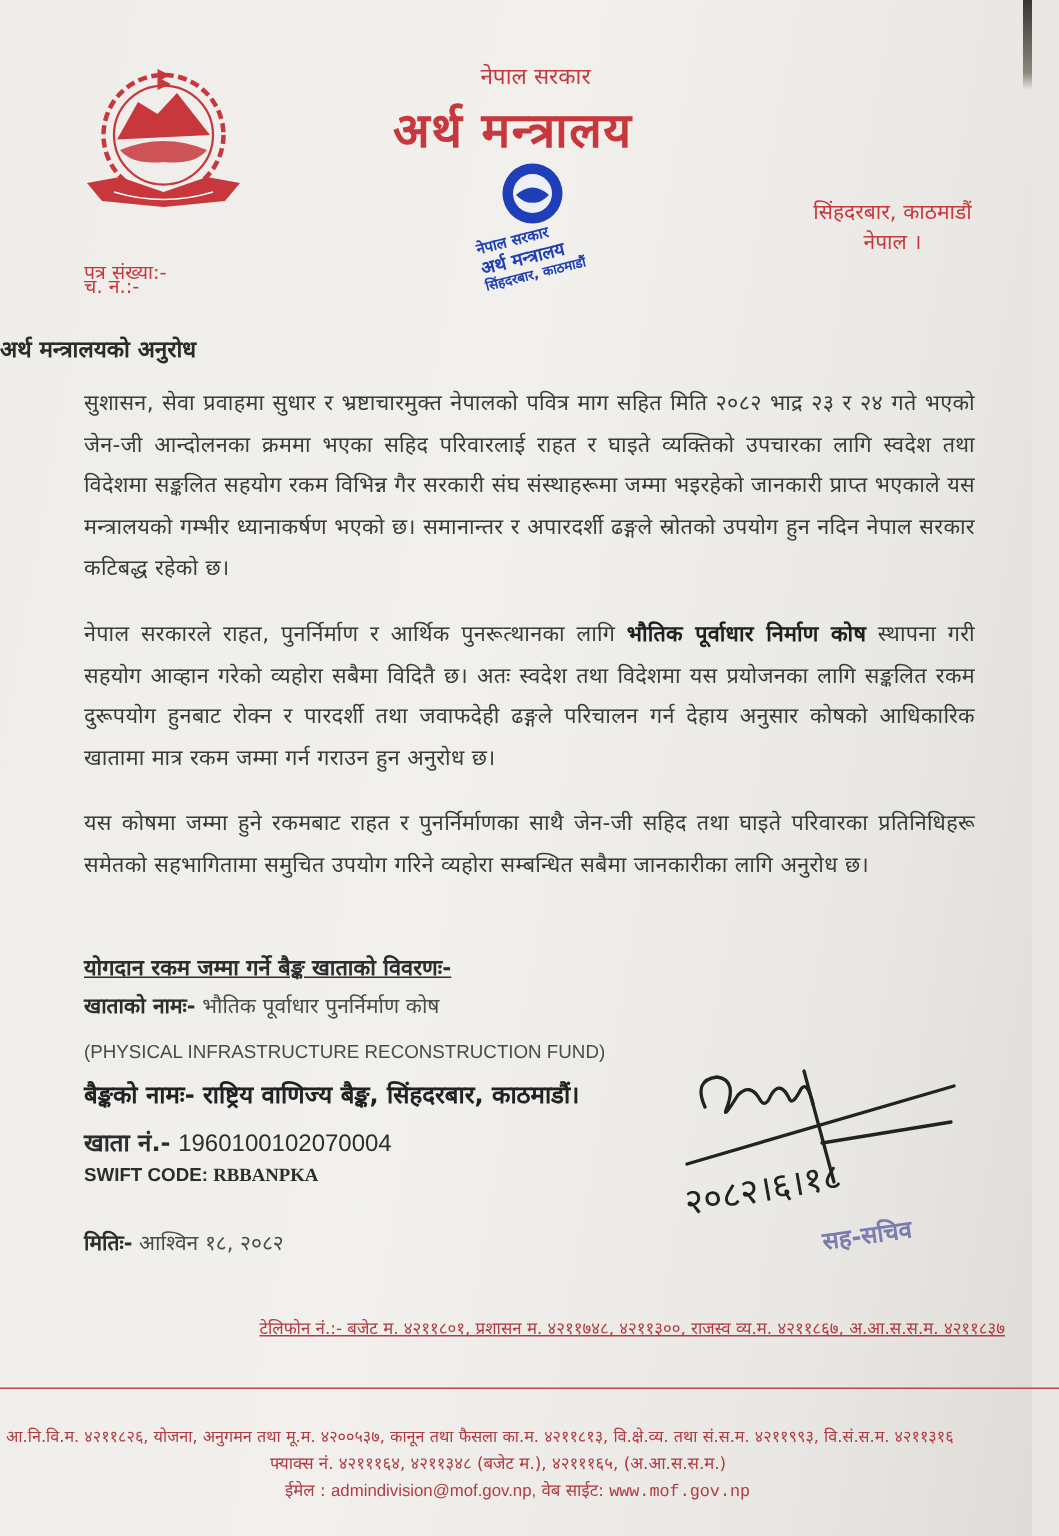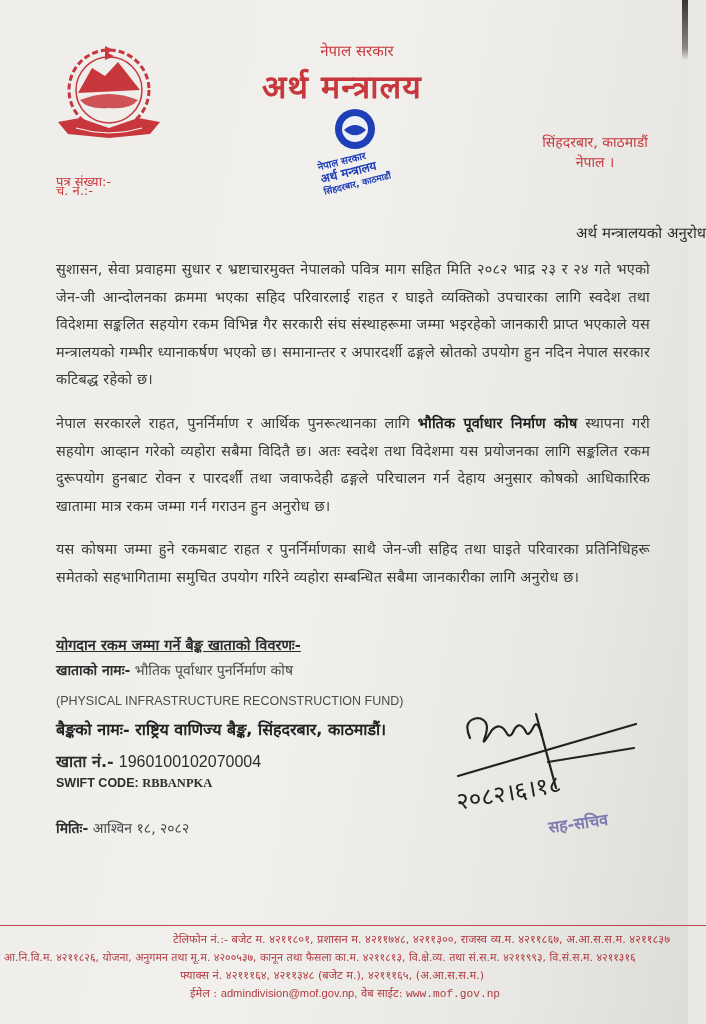--- a/index.html
+++ b/index.html
@@ -7,21 +7,21 @@
   .page{position:relative;width:688px;height:1024px;background:linear-gradient(100deg,#eeedea 0%,#f1f0ed 45%,#e8e7e3 80%,#dddcd7 100%);color:#333;}
   .edge{position:absolute;right:0;top:0;width:6px;height:60px;background:linear-gradient(#3a3530,#8a857d 80%,transparent);}
   .red{color:#c7373c;}
   .abs{position:absolute;}
   .gov{left:302px;top:40px;width:110px;text-align:center;font-size:15px;}
   .ministry{left:262px;top:64px;font-size:32px;font-weight:bold;letter-spacing:1px;font-family:"DejaVu Serif",serif;}
   .address{left:520px;top:132px;width:150px;text-align:center;font-size:14px;line-height:20px;}
   .ref{left:56px;font-size:13px;}
   .emblem{left:50px;top:38px;width:118px;height:110px;}
   .stamp{left:318px;top:106px;width:72px;height:90px;}
-  .title{left:0;width:706px;top:222px;text-align:right;font-size:15px;font-weight:normal;color:#2b2b2b;}
+  .title{left:0;width:706px;top:222px;text-align:left;font-size:15px;font-weight:bold;color:#2b2b2b;}
   .para{left:56px;width:594px;font-size:14.4px;line-height:27.5px;color:#3a3a3a;text-align:justify;letter-spacing:0.2px;}
   .para b{color:#1f1f1f;}
   .bank{left:56px;color:#2d2d2d;}
   .bank .head{font-size:14.5px;text-decoration:underline;font-weight:bold;text-align:right;}
   .lbl{font-weight:bold;}
   .sig{left:448px;top:700px;width:230px;height:130px;}
   .cosec{left:548px;top:812px;font-size:16px;color:#6b6aa8;font-weight:bold;transform:rotate(-8deg);opacity:.85;}
   .rule{left:0;top:925px;width:706px;height:1px;background:#b64a4f;}
   .foot{font-size:11.2px;color:#b23a40;white-space:nowrap;}
 </style>
@@ -104,21 +104,21 @@
       <path d="M22 38 Q14 20 30 18 Q44 20 36 40 Q34 46 44 30 Q52 22 58 32 Q62 40 66 30 Q72 20 78 32 Q80 38 86 26 Q90 20 94 36"></path>
       <path d="M88 14 L108 88"></path>
       <path d="M10 76 L188 24"></path>
       <path d="M100 62 L186 48"></path>
     </g>
     <text x="10" y="110" font-family="DejaVu Sans, sans-serif" font-size="24" fill="#222" transform="rotate(-10 10 110)">२०८२।६।१८</text>
   </svg>
   <div class="abs cosec">सह-सचिव</div>
 
   <div class="abs rule"></div>
-  <div class="abs foot" style="right:18px;top:931px;">टेलिफोन नं.:- बजेट म. ४२११८०१, प्रशासन म. ४२११७४८, ४२११३००, राजस्व व्य.म. ४२११८६७, अ.आ.स.स.म. ४२११८३७</div>
+  <div class="abs foot" style="right:18px;top:877px;text-decoration:underline;">टेलिफोन नं.:- बजेट म. ४२११८०१, प्रशासन म. ४२११७४८, ४२११३००, राजस्व व्य.म. ४२११८६७, अ.आ.स.स.म. ४२११८३७</div>
   <div class="abs foot" style="left:4px;top:949px;font-size:10.8px;">आ.नि.वि.म. ४२११८२६, योजना, अनुगमन तथा मू.म. ४२००५३७, कानून तथा फैसला का.म. ४२११८१३, वि.क्षे.व्य. तथा सं.स.म. ४२११९९३, वि.सं.स.म. ४२११३१६</div>
   <div class="abs foot" style="left:180px;top:967px;">फ्याक्स नं. ४२१११६४, ४२११३४८ (बजेट म.), ४२१११६५, (अ.आ.स.स.म.)</div>
   <div class="abs foot" style="left:190px;top:985px;">
     <span>ईमेल :</span>
     <span style="font-family:'Liberation Sans',sans-serif;">admindivision@mof.gov.np,</span>
     <span>वेब साईट:</span>
     <span style="font-family:Liberation Mono, monospace;">www.mof.gov.np</span>
   </div>
 </div>
 

